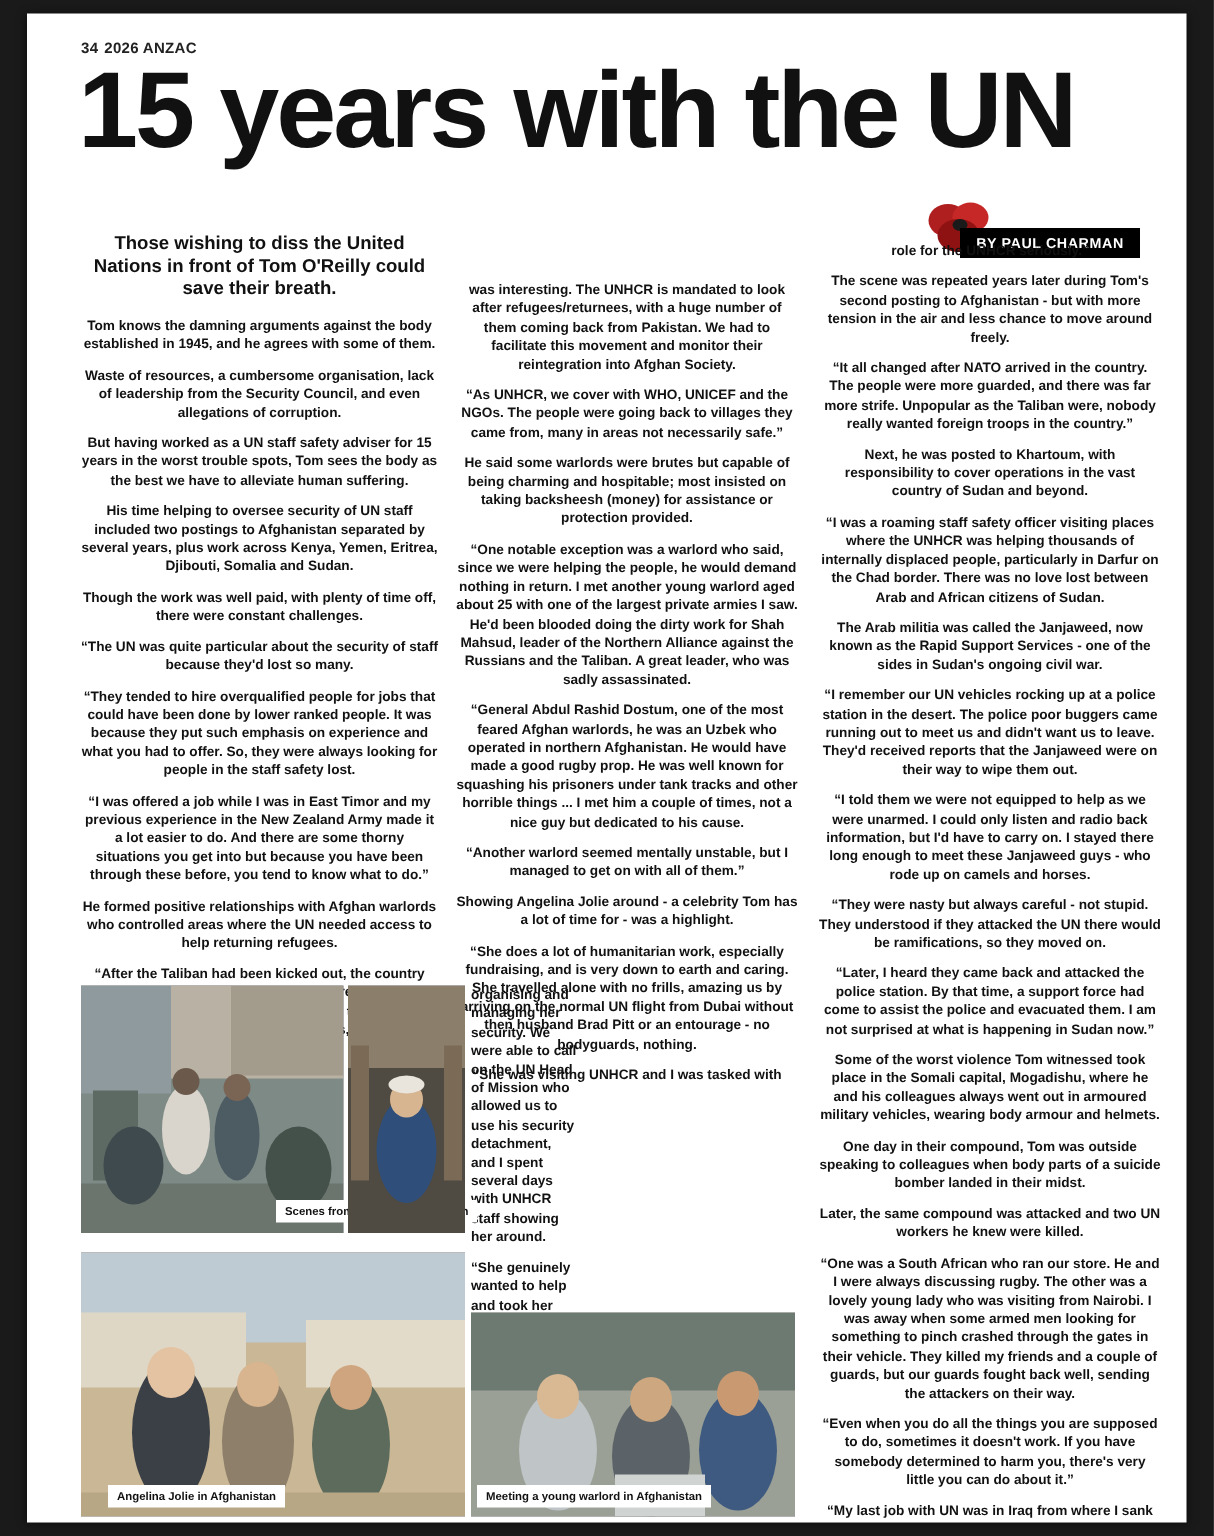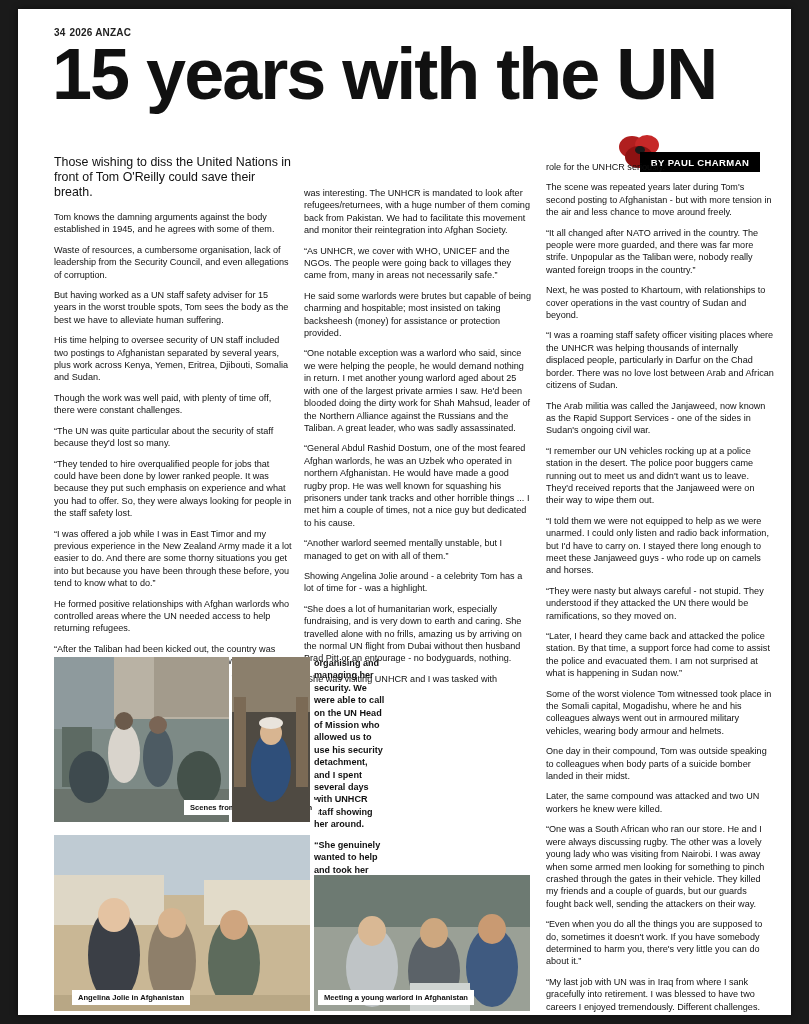--- a/index.html
+++ b/index.html
@@ -18,21 +18,21 @@
           font-size:9.5px;font-weight:bold;letter-spacing:.4px;display:flex;align-items:center;
           justify-content:center;}
   
   .col{position:absolute;top:146px;width:232px;font-size:9.1px;line-height:12.4px;color:#111;
        text-align:left;}
   .col p{margin:0 0 8px 0;}
   .c1{left:36px;width:238px;}
   .c2{left:286px;width:228px;margin-top:32px;}
   .c3{left:528px;width:228px;top:152px;}
   .standfirst{font-size:12.4px;line-height:15px;font-weight:bold;margin-bottom:11px !important;color:#111;}
-  .c1 p, .c2 p, .c3 p{font-weight:normal;}
+  .c1 p, .c2 p, .c3 p{font-weight:bold;text-align:center;}
   
   .photo{position:absolute;overflow:hidden;background:#777;}
   .cap{position:absolute;background:#fff;color:#111;font-size:7.6px;font-weight:bold;
        padding:3px 6px;white-space:nowrap;}
   .p1{left:36px;top:648px;width:175px;height:165px;}
   .p2{left:214px;top:648px;width:78px;height:165px;}
   .p3{left:36px;top:826px;width:256px;height:176px;}
   .p4{left:296px;top:866px;width:216px;height:136px;}
   
   .narrow{position:absolute;left:296px;top:648px;width:72px;font-size:9.1px;line-height:12.4px;
@@ -90,21 +90,21 @@
 
     <div class="narrow">
       <p>organising and managing her security. We were able to call on the UN Head of Mission who allowed us to use his security detachment, and I spent several days with UNHCR staff showing her around.</p>
       <p>“She genuinely wanted to help and took her advocacy</p>
     </div>
 
     <div class="col c3">
       <p>role for the UNHCR seriously.”</p>
       <p>The scene was repeated years later during Tom's second posting to Afghanistan - but with more tension in the air and less chance to move around freely.</p>
       <p>“It all changed after NATO arrived in the country. The people were more guarded, and there was far more strife. Unpopular as the Taliban were, nobody really wanted foreign troops in the country.”</p>
-      <p>Next, he was posted to Khartoum, with relationships to cover operations in the vast country of Sudan and beyond.</p>
+      <p>Next, he was posted to Khartoum, with responsibility to cover operations in the vast country of Sudan and beyond.</p>
       <p>“I was a roaming staff safety officer visiting places where the UNHCR was helping thousands of internally displaced people, particularly in Darfur on the Chad border.  There was no love lost between Arab and African citizens of Sudan.</p>
       <p>The Arab militia was called the Janjaweed, now known as the Rapid Support Services - one of the sides in Sudan's ongoing civil war.</p>
       <p>“I remember our UN vehicles rocking up at a police station in the desert. The police poor buggers came running out to meet us and didn't want us to leave. They'd received reports that the Janjaweed were on their way to wipe them out.</p>
       <p>“I told them we were not equipped to help as we were unarmed. I could only listen and radio back information, but I'd have to carry on. I stayed there long enough to meet these Janjaweed guys - who rode up on camels and horses.</p>
       <p>“They were nasty but always careful - not stupid. They understood if they attacked the UN there would be ramifications, so they moved on.</p>
       <p>“Later, I heard they came back and attacked the police station. By that time, a support force had come to assist the police and evacuated them. I am not surprised at what is happening in Sudan now.”</p>
       <p>Some of the worst violence Tom witnessed took place in the Somali capital, Mogadishu, where he and his colleagues always went out in armoured military vehicles, wearing body armour and helmets.</p>
       <p>One day in their compound, Tom was outside speaking to colleagues when body parts of a suicide bomber landed in their midst.</p>
       <p>Later, the same compound was attacked and two UN workers he knew were killed.</p>
       <p>“One was a South African who ran our store. He and I were always discussing rugby. The other was a lovely young lady who was visiting from Nairobi. I was away when some armed men looking for something to pinch crashed through the gates in their vehicle. They killed my friends and a couple of guards, but our guards fought back well, sending the attackers on their way.</p>

